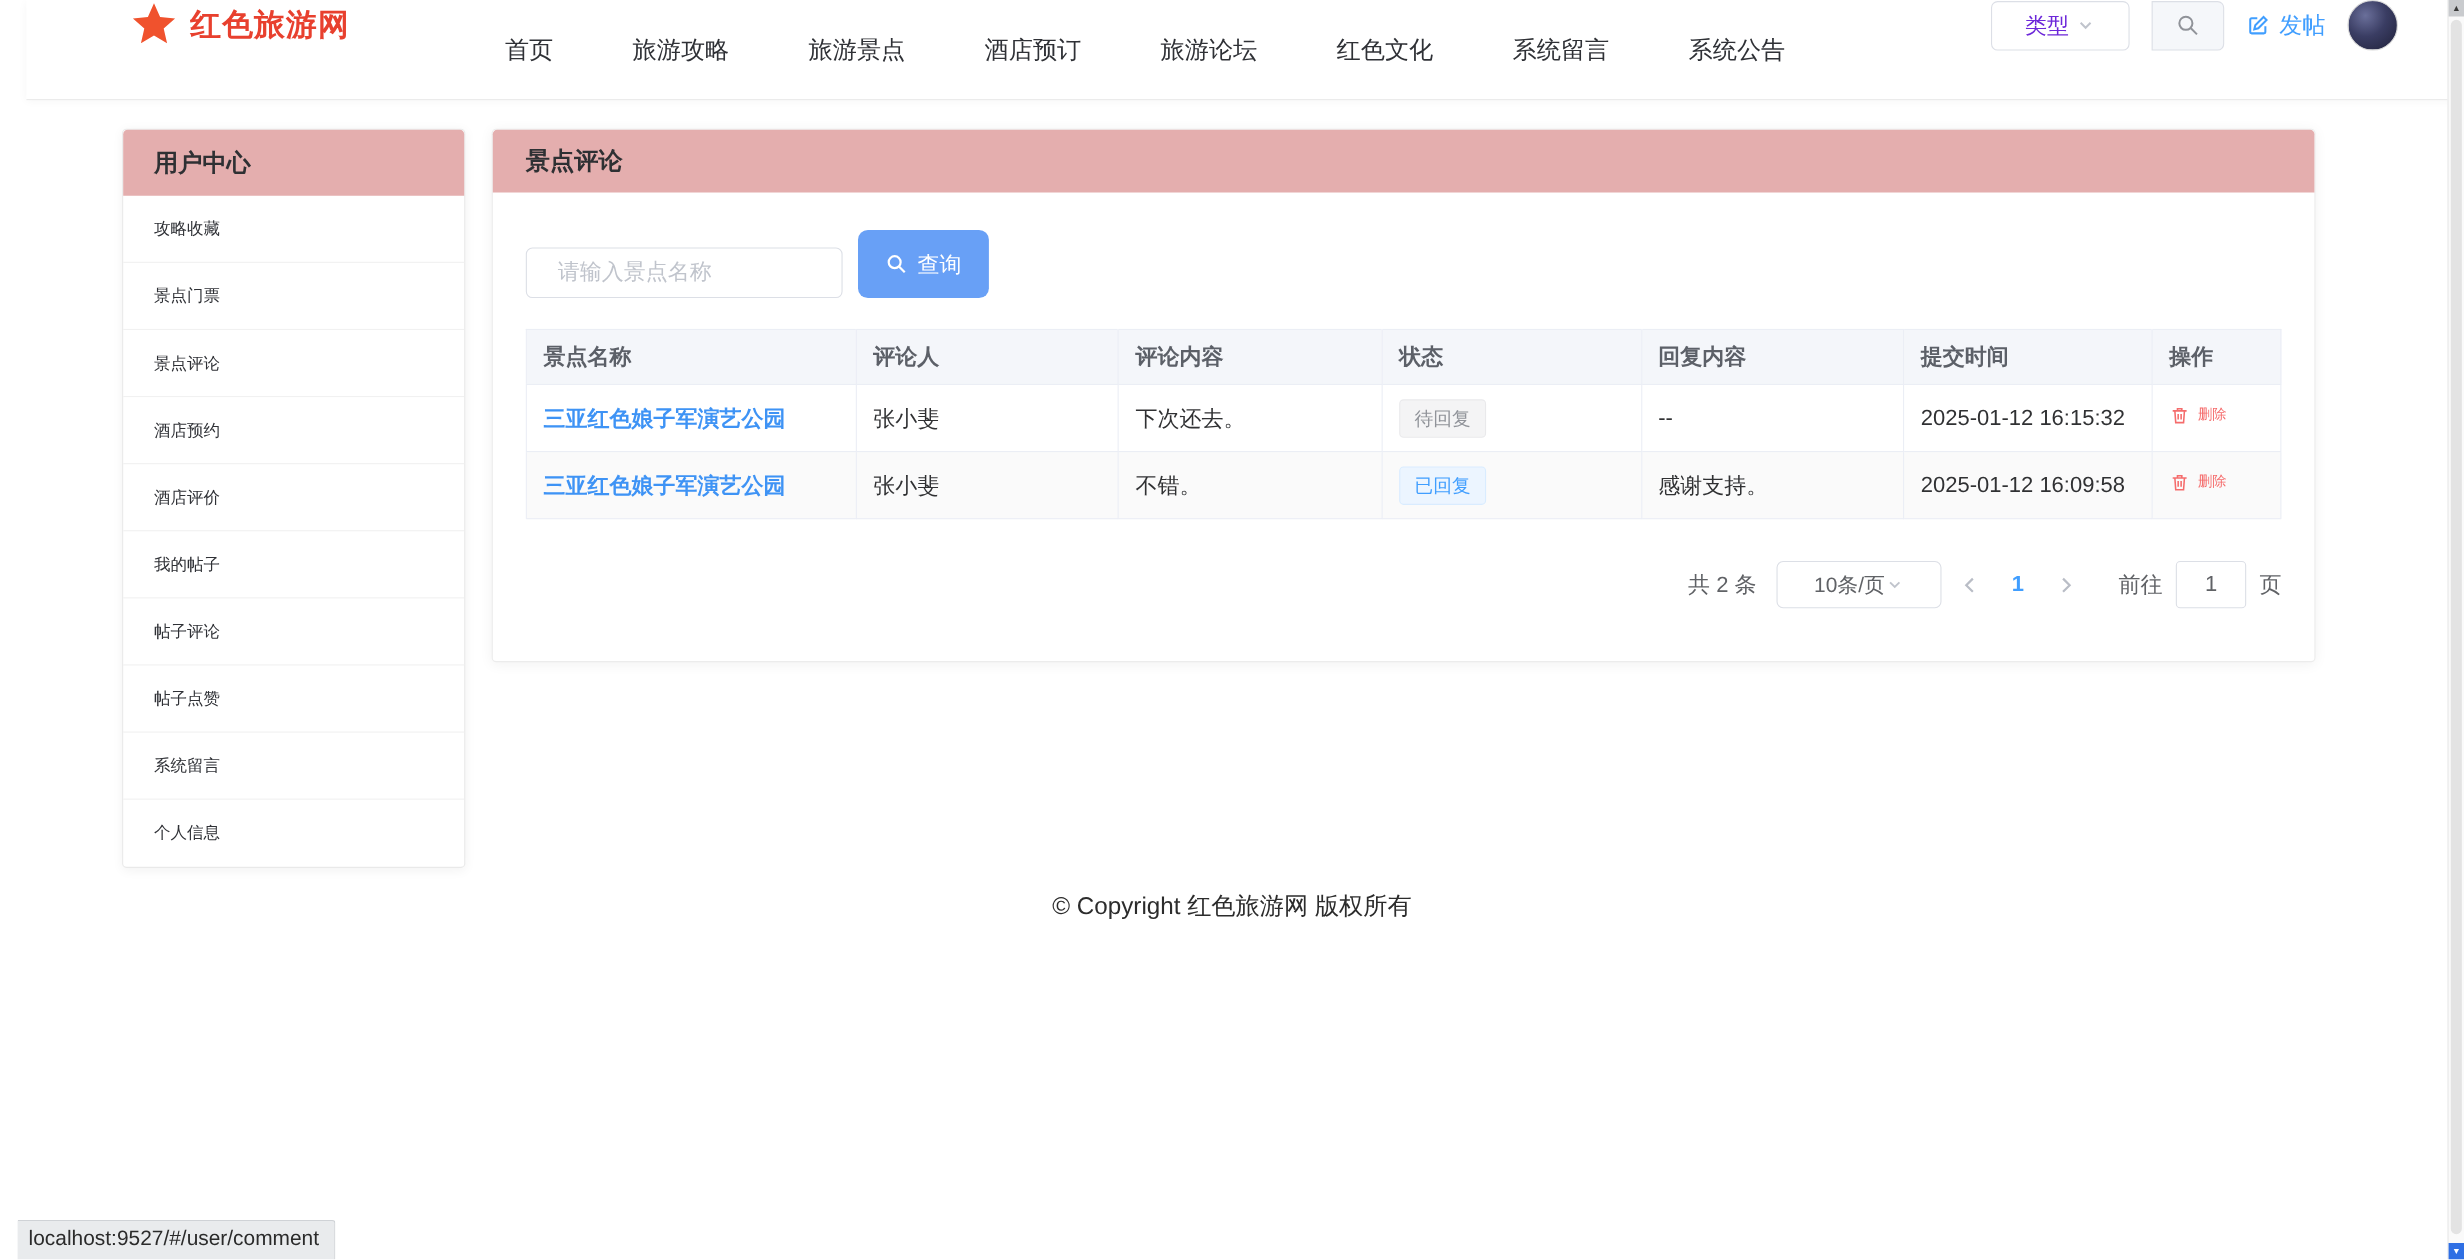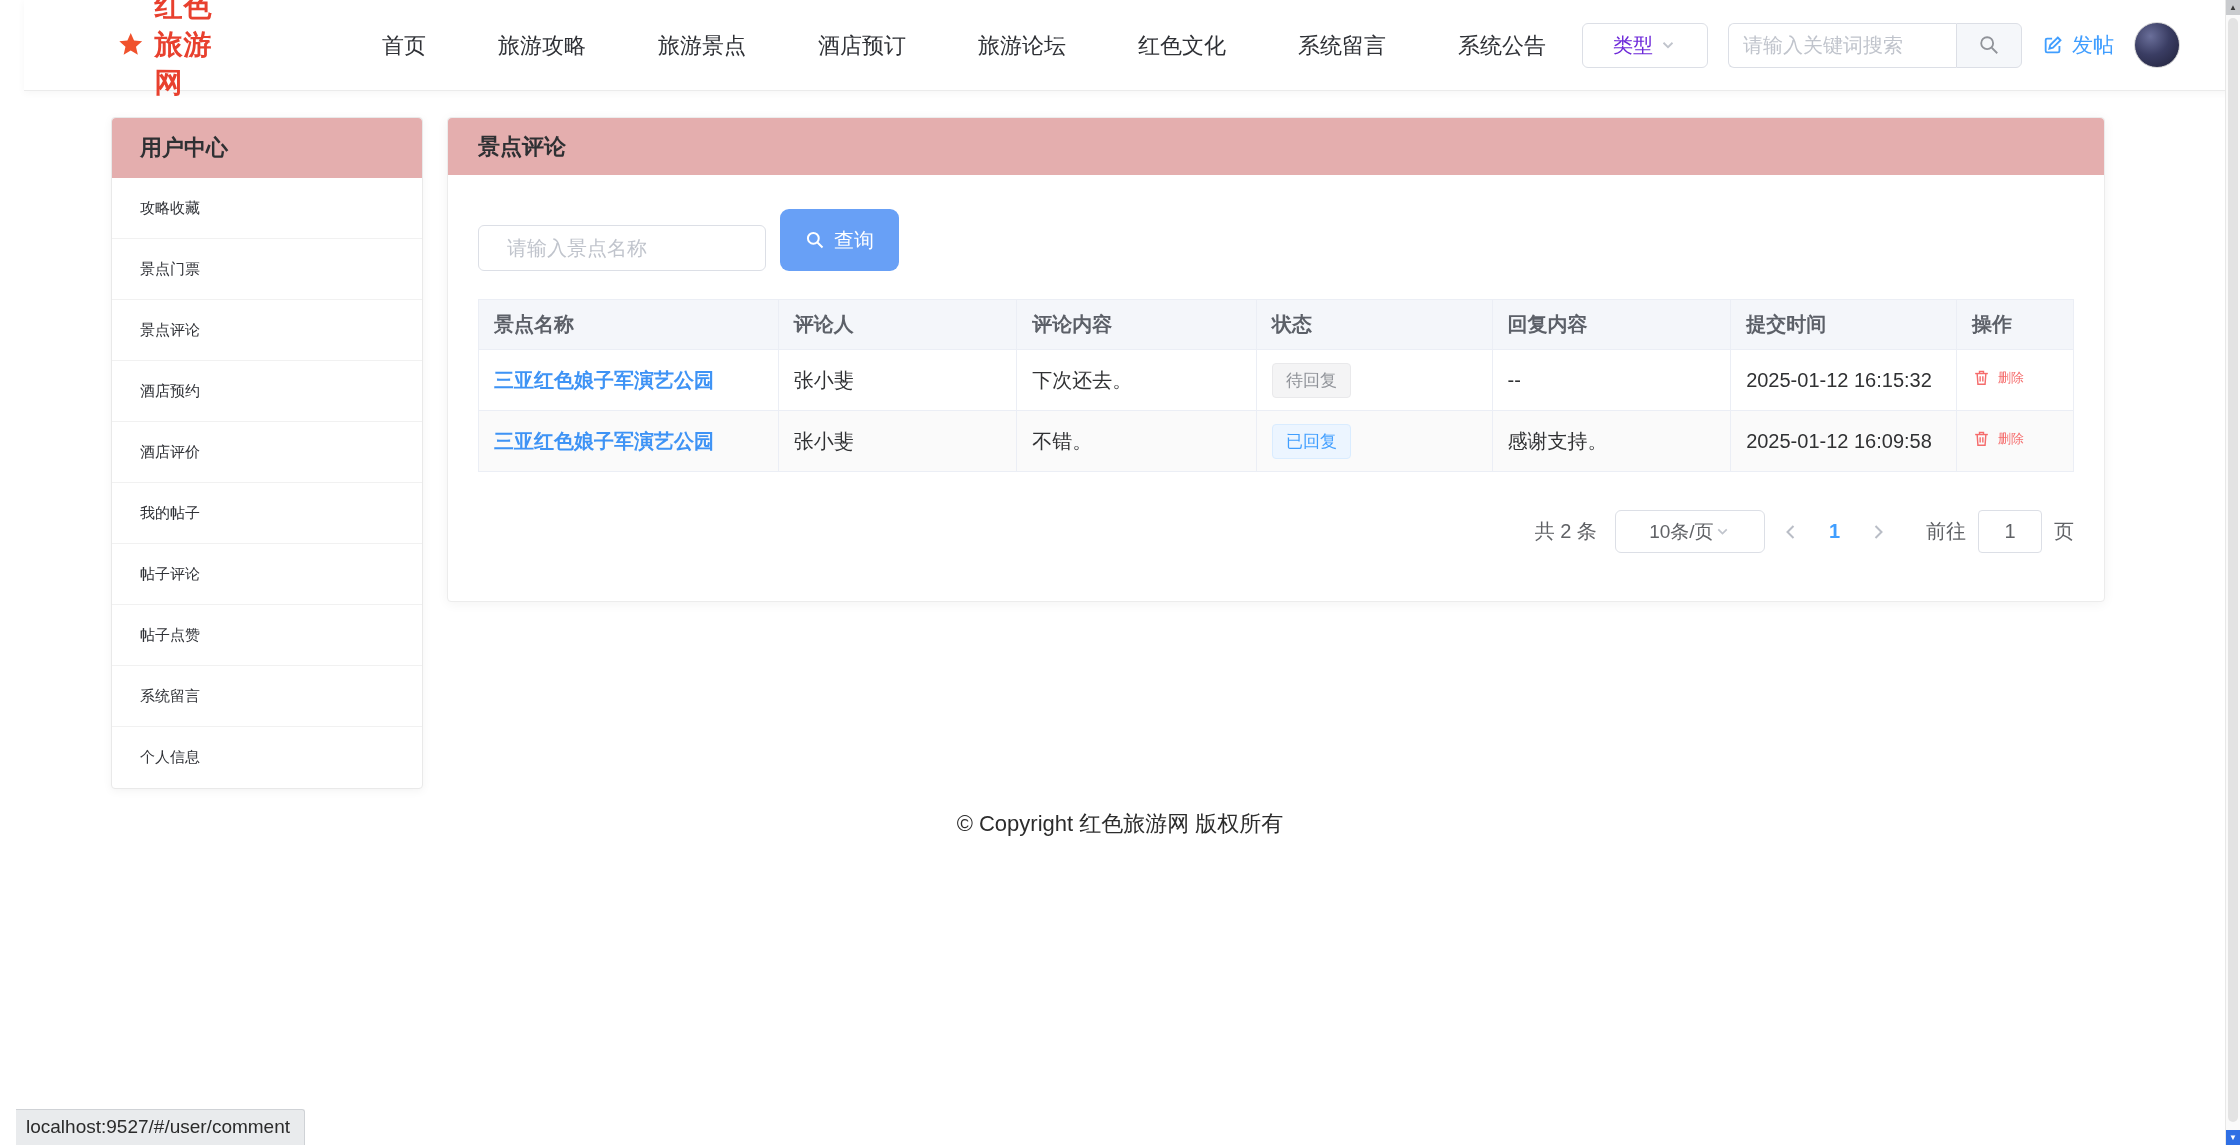--- a/index.html
+++ b/index.html
@@ -8,21 +8,21 @@
     font-family: "Liberation Sans", "DejaVu Sans", sans-serif;
     background: #ffffff;
     color: #303133;
     position: relative;
   }
 
   
   .navbar {
     height: 91px;
     display: flex;
-    align-items: center;
+    align-items: flex-start;
     padding: 0 40px 0 93px;
     border-bottom: 1px solid #ebebeb;
     box-shadow: 0 2px 8px rgba(0,0,0,0.04);
     background: #fff;
     margin-left: 24px;
   }
   .logo { display: flex; align-items: center; gap: 10px; cursor: pointer; }
   .logo svg { width: 46px; height: 46px; }
   .logo-text { font-size: 28px; font-weight: 700; color: #e8402e; letter-spacing: 1px; }
   .nav { display: flex; margin-left: 105px; }
@@ -259,21 +259,20 @@
     <a class="nav-item">系统公告</a>
   </nav>
   <div class="topbar-right">
     <div class="type-select">
       <span>类型</span>
       <svg width="18" height="18" viewBox="0 0 20 20" fill="none" stroke="#c0c4cc" stroke-width="2">
           <polyline points="5,7.5 10,12.5 15,7.5"></polyline>
         </svg>
     </div>
     <div class="search-group">
-      <input placeholder="请输入关键词搜索" style="">
       <button class="search-append">
         <svg width="22" height="22" viewBox="0 0 24 24" fill="none" stroke="currentColor" stroke-width="2">
             <circle cx="10" cy="10" r="6.5"></circle>
             <line x1="15" y1="15" x2="21" y2="21"></line>
           </svg>
       </button>
     </div>
     <a class="post-link">
       <svg width="22" height="22" viewBox="0 0 24 24" fill="none" stroke="currentColor" stroke-width="2">
           <path d="M11 5H5.5A1.5 1.5 0 0 0 4 6.5v12A1.5 1.5 0 0 0 5.5 20h12a1.5 1.5 0 0 0 1.5-1.5V13"></path>

